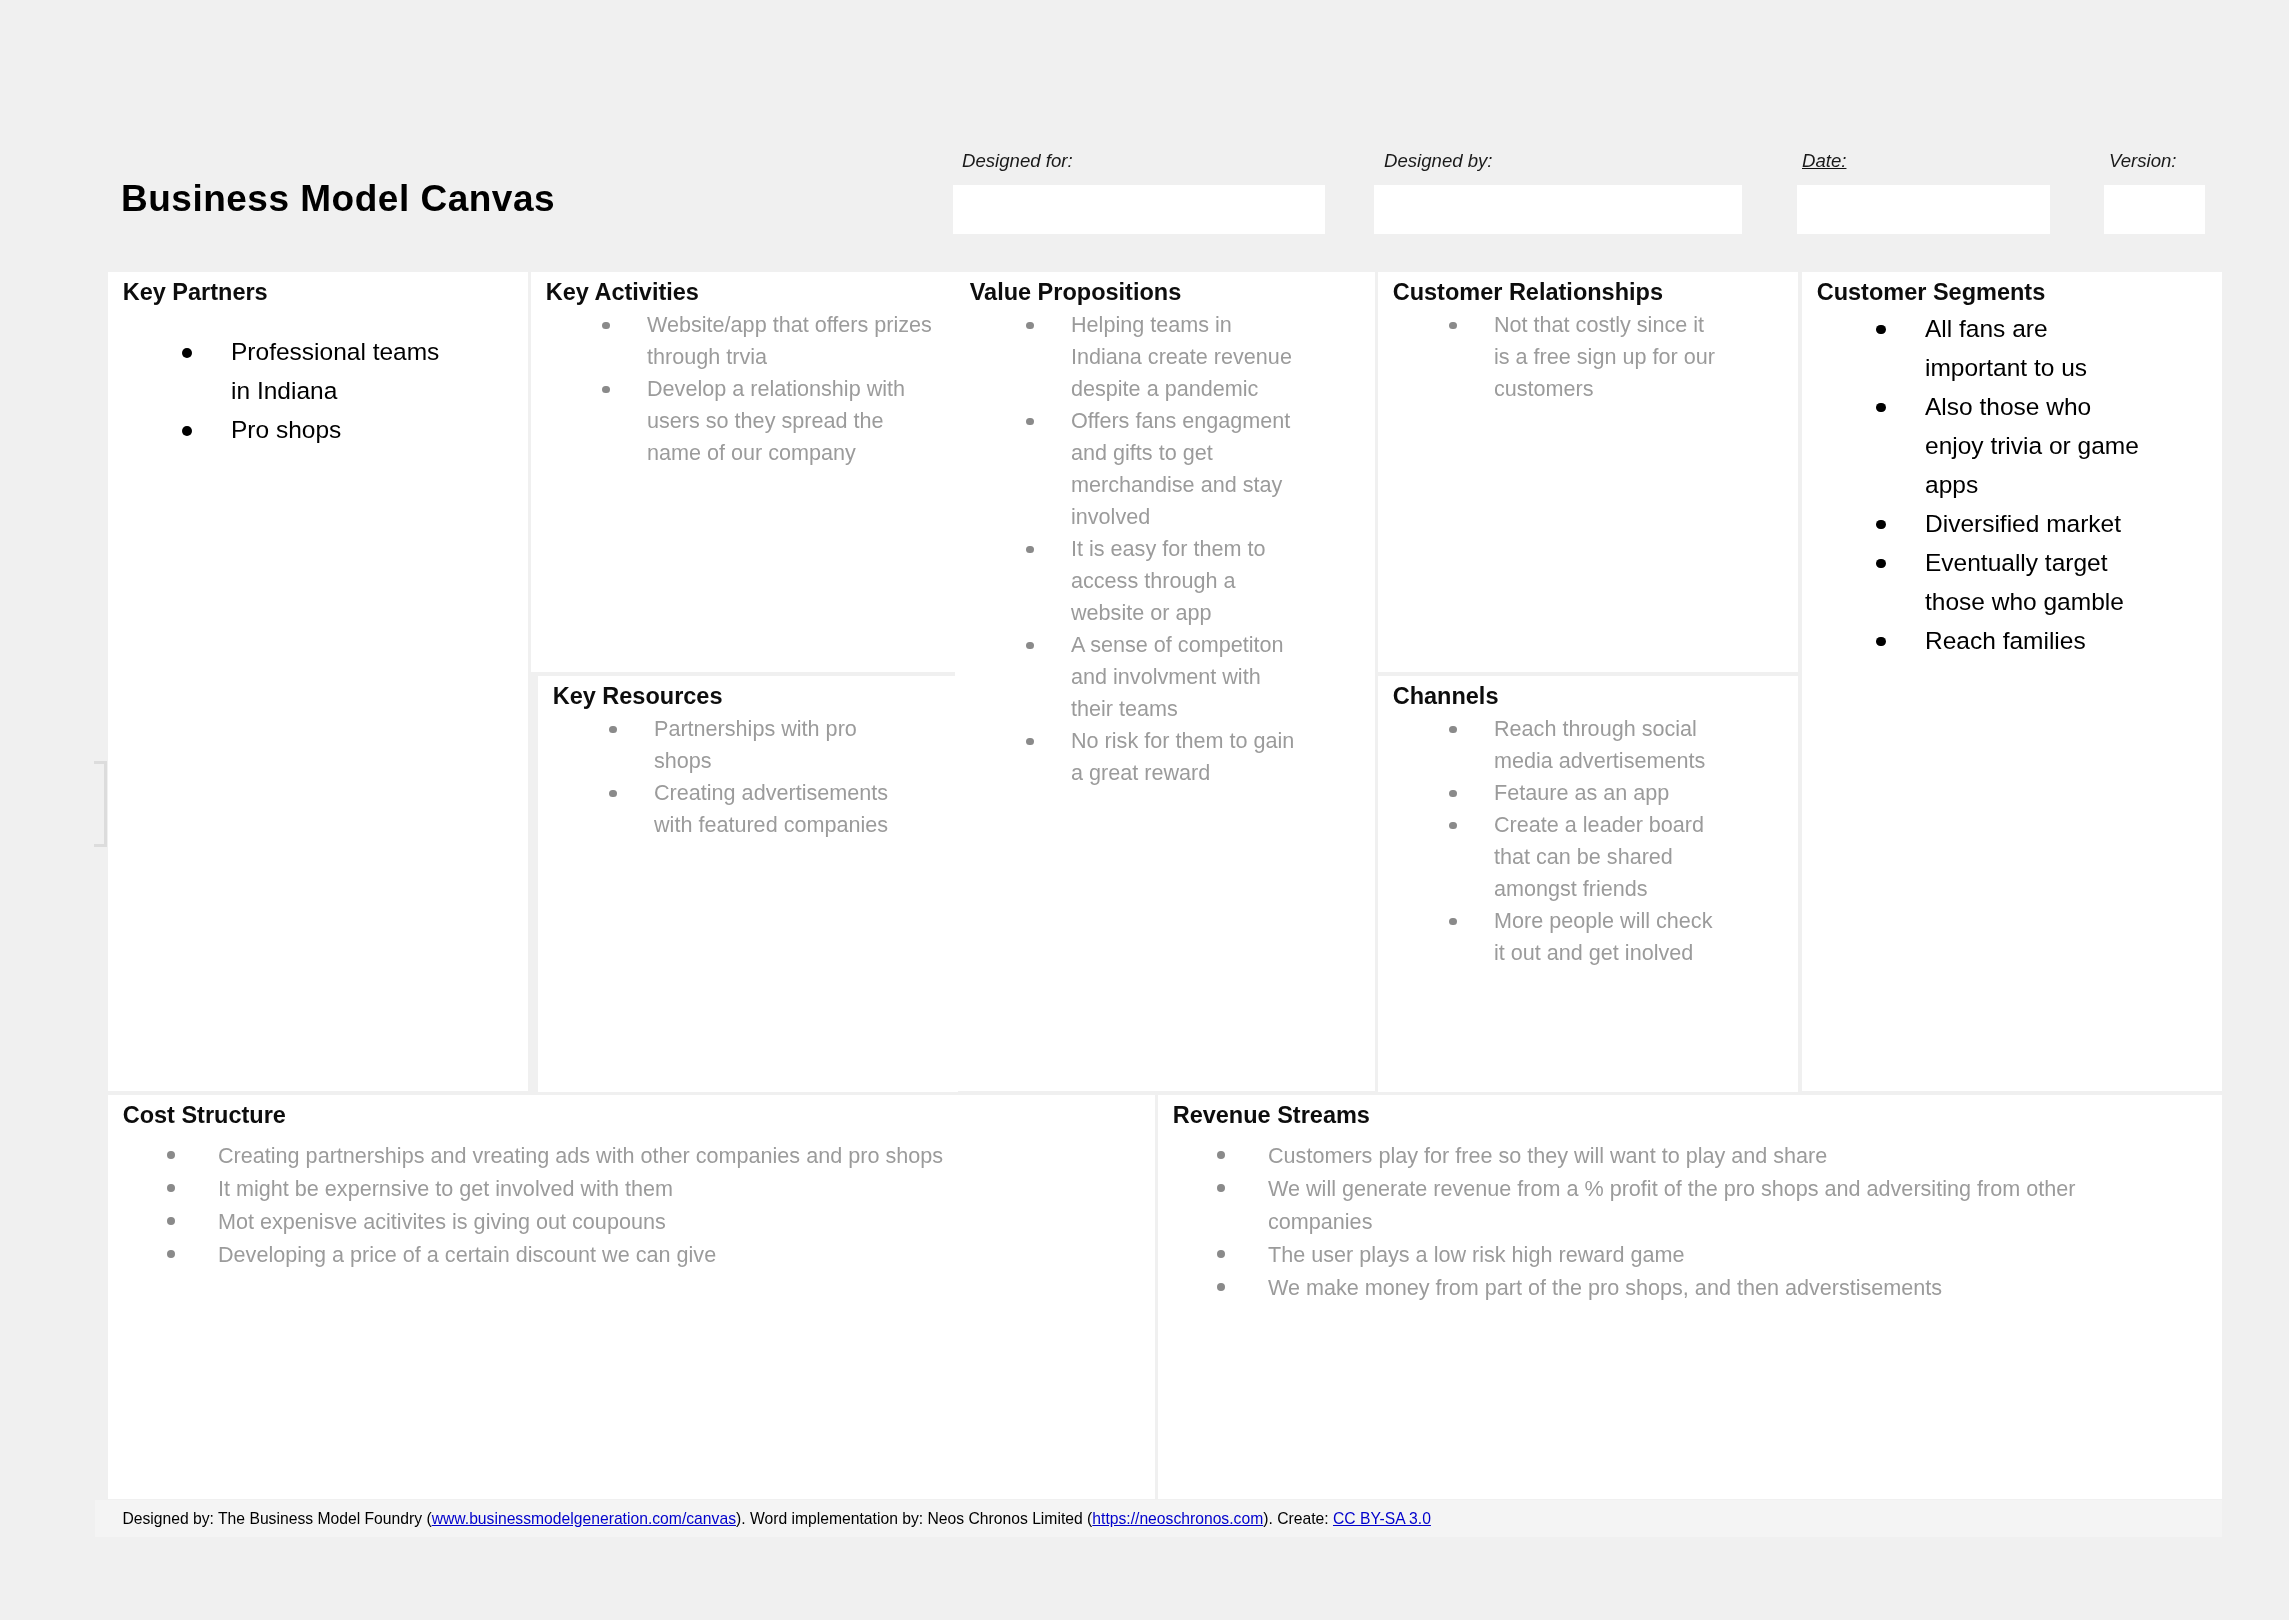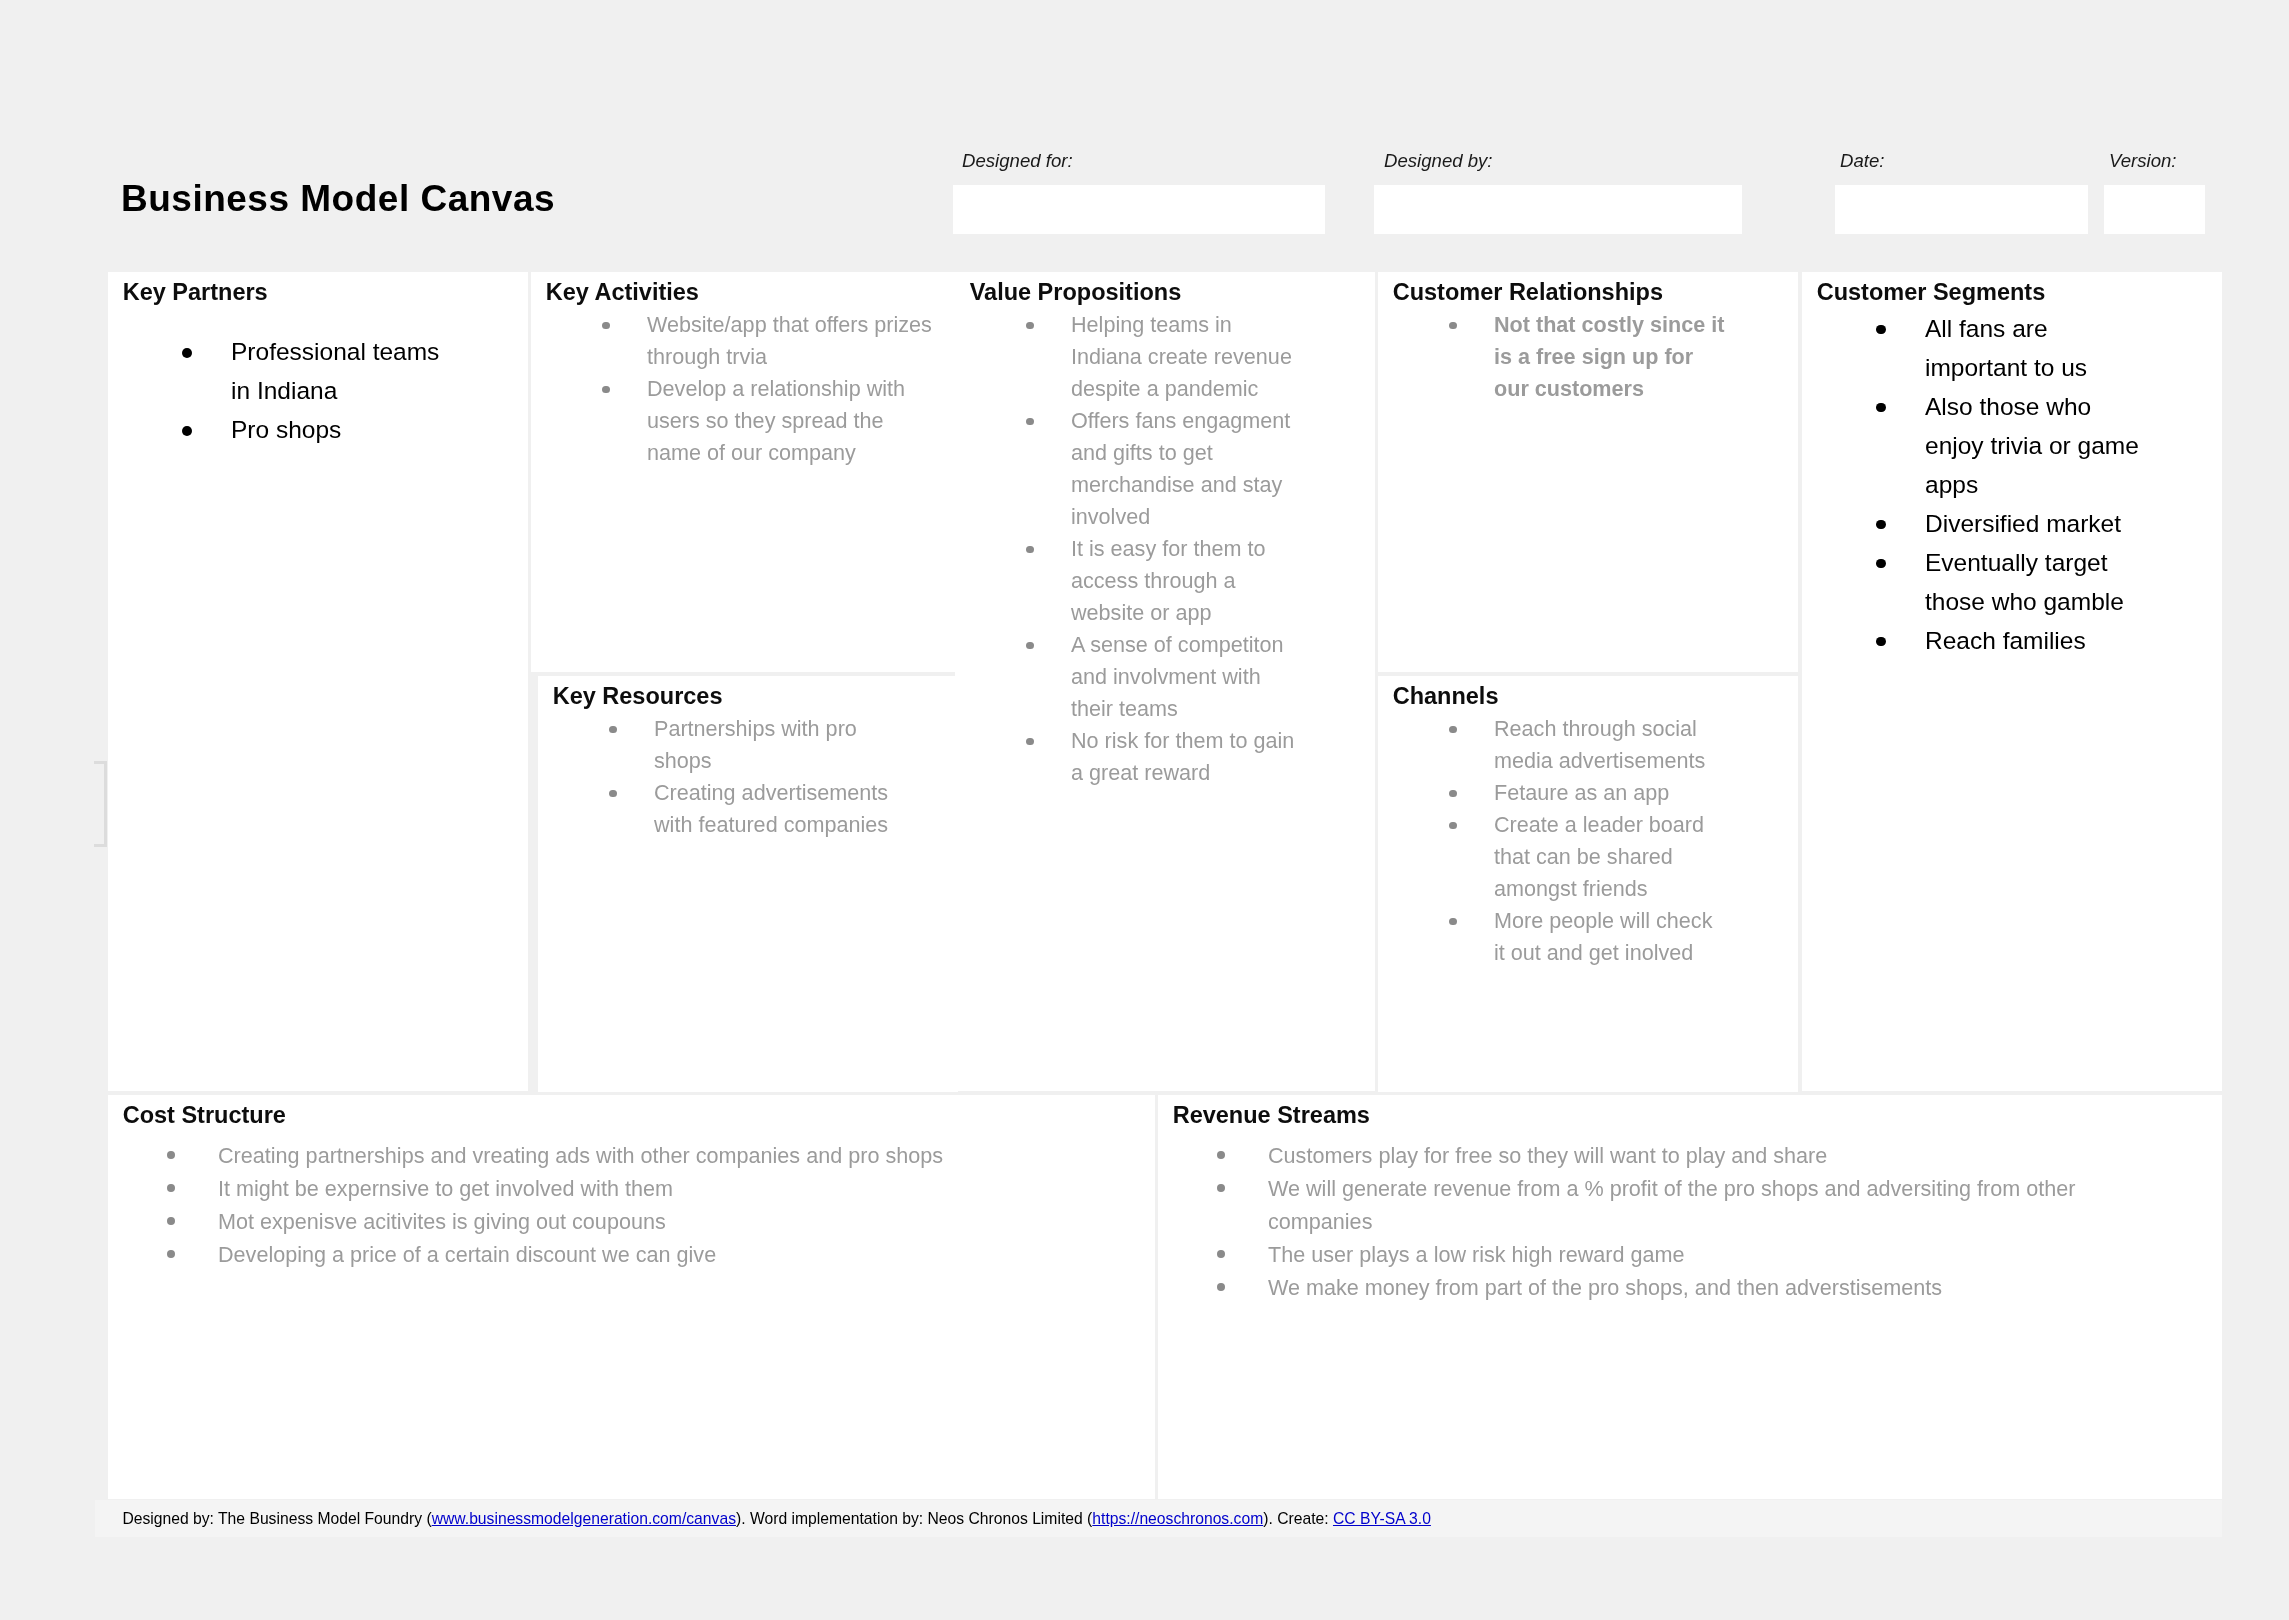--- a/index.html
+++ b/index.html
@@ -21,42 +21,42 @@
   
   .doc-title{
     position:absolute;left:121px;top:178px;
     font-size:37px;font-weight:bold;letter-spacing:0.5px;color:#000;
   }
   .field{position:absolute;top:150px;}
   .field-label{font-size:18.6px;font-style:italic;color:#1a1a1a;display:block;margin-bottom:12.7px;}
   .field-box{background:#fff;height:49px;}
   .f-designed-for{left:962px;}  .f-designed-for .field-box{width:372px;margin-left:-8.8px;}
   .f-designed-by{left:1384px;}  .f-designed-by .field-box{width:368px;margin-left:-9.8px;}
-  .f-date{left:1840px;}         .f-date .field-box{width:253px;margin-left:-4.9px;}
+  .f-date{left:1802px;text-decoration:underline;}         .f-date .field-box{width:253px;margin-left:-4.9px;}
   .f-version{left:2109px;}      .f-version .field-box{width:101px;margin-left:-4.9px;}
 
   
   .cell{position:absolute;background:var(--cell-bg);overflow:hidden;}
   .cell h2{font-size:23.5px;font-weight:bold;color:#0d0d0d;margin:5.9px 0 0 14.7px;line-height:29px;}
 
   ul.list{list-style:none;}
   ul.list li{position:relative;}
   ul.list li::before{content:"";position:absolute;border-radius:50%;}
 
   
   ul.gray{margin-top:2px;}
   ul.gray li{
     font-size:21.6px;line-height:32px;color:var(--text-gray);
     padding-left:116px;
   }
   ul.gray li::before{background:#8a8a8a;width:7.8px;height:7.8px;left:71px;top:12.7px;}
 
   .pad-activities li{padding-right:69px;}
   .pad-valueprops li{padding-right:72px;}
-  .pad-relationships li{padding-right:73px;font-weight:bold;}
+  .pad-relationships li{padding-right:73px;}
   .pad-resources li{padding-right:63px;}
   .pad-channels li{padding-right:78px;}
 
   
   ul.black{margin-top:2px;}
   ul.black li{
     font-size:24.5px;line-height:39px;color:#000;
     padding-left:123px;padding-right:77px;
   }
   ul.black li::before{background:#000;width:9.8px;height:9.8px;left:74px;top:15.7px;}

